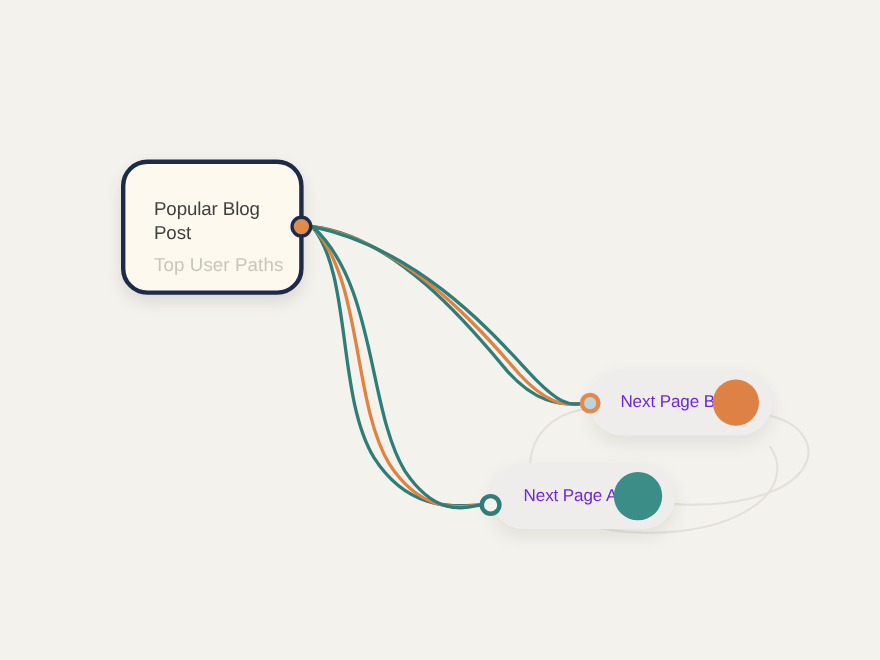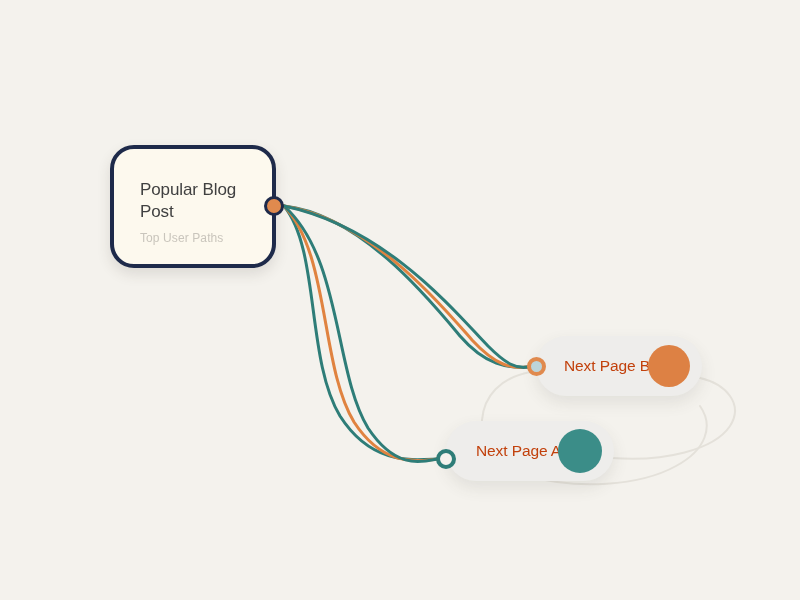--- a/index.html
+++ b/index.html
@@ -44,21 +44,21 @@
     width: 126px;
     font-size: 17px;
     line-height: 22px;
     color: #404040;
     letter-spacing: -0.1px;
   }
   #source-card .card-subtitle {
     position: absolute;
     left: 26px;
     top: 82px;
-    font-size: 12px;
+    font-size: 17px;
     color: #c9c5bc;
     letter-spacing: 0.1px;
   }
   #source-port {
     position: absolute;
     left: 264px;
     top: 196px;
     width: 20px;
     height: 20px;
     border-radius: 50%;
@@ -74,21 +74,21 @@
     background: #eeedeb;
     border-radius: 32px;
     box-shadow: 0 7px 16px rgba(70, 65, 55, 0.10);
     z-index: 5;
   }
   .pill .pill-label {
     position: absolute;
     top: 50%;
     transform: translateY(-50%);
     font-size: 15.5px;
-    color: #c2410c;
+    color: #6d28d9;
     letter-spacing: -0.1px;
     white-space: nowrap;
   }
   .pill .pill-dot {
     position: absolute;
     top: 50%;
     transform: translateY(-50%);
     border-radius: 50%;
   }
 

